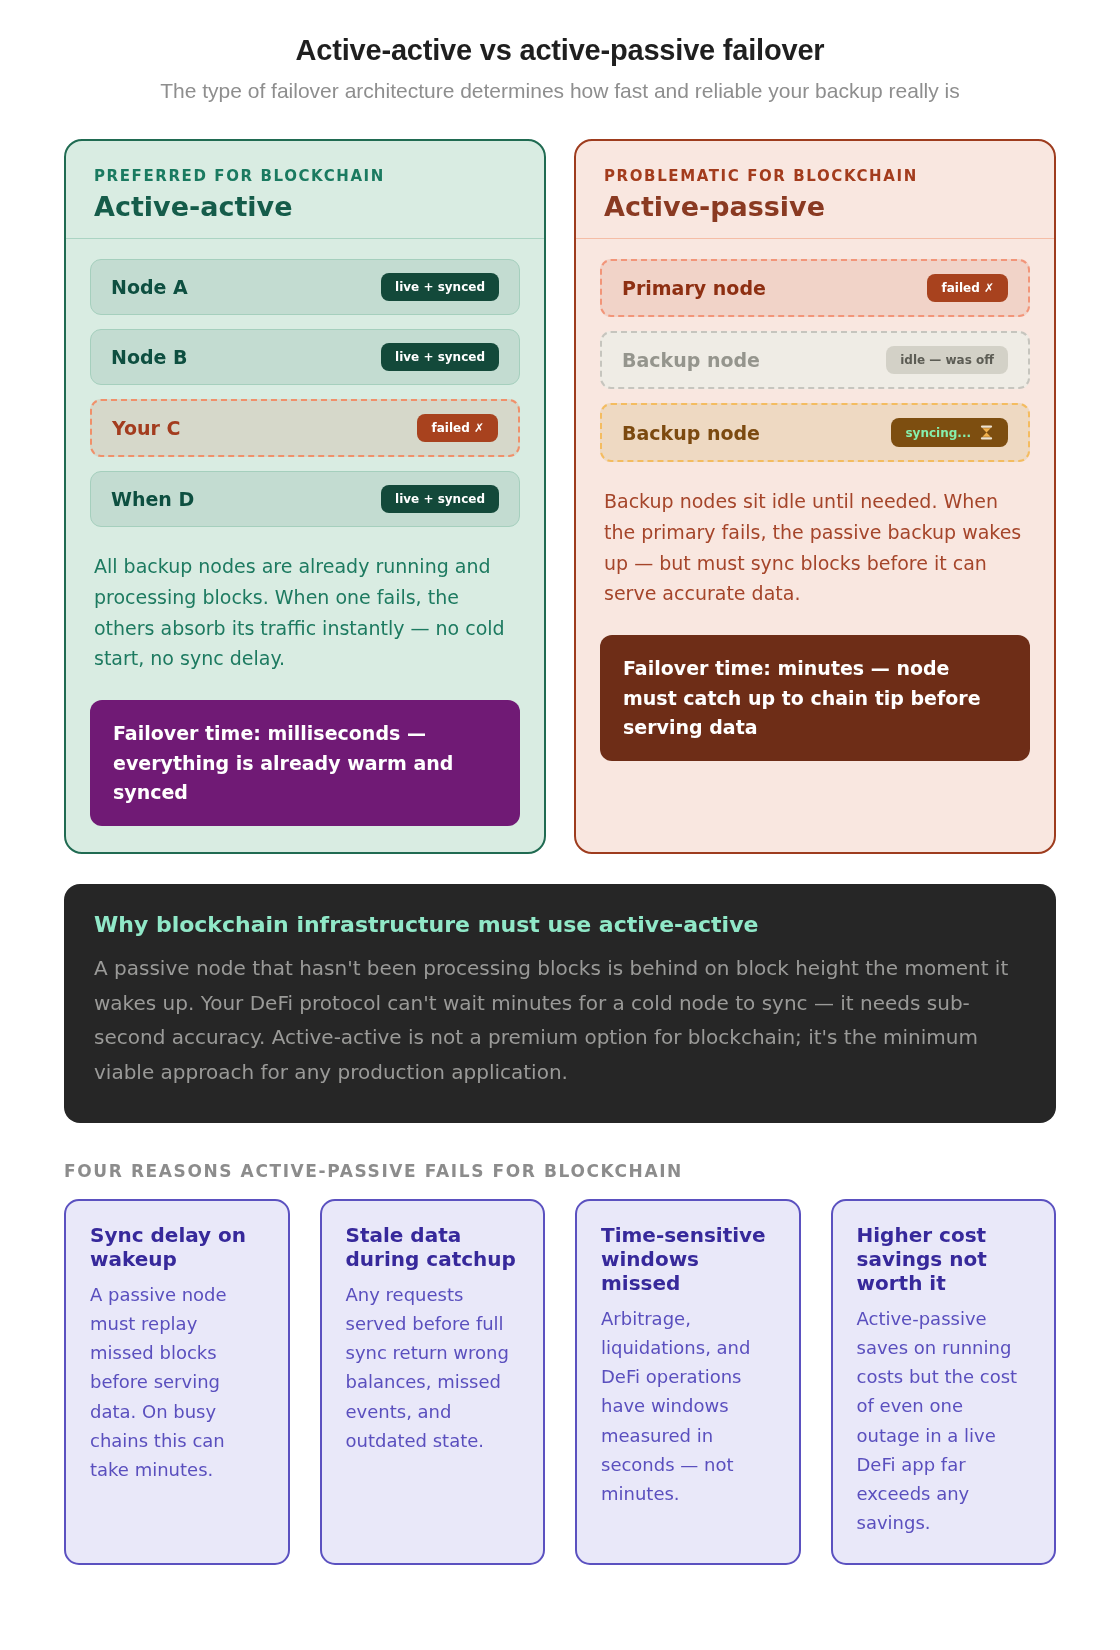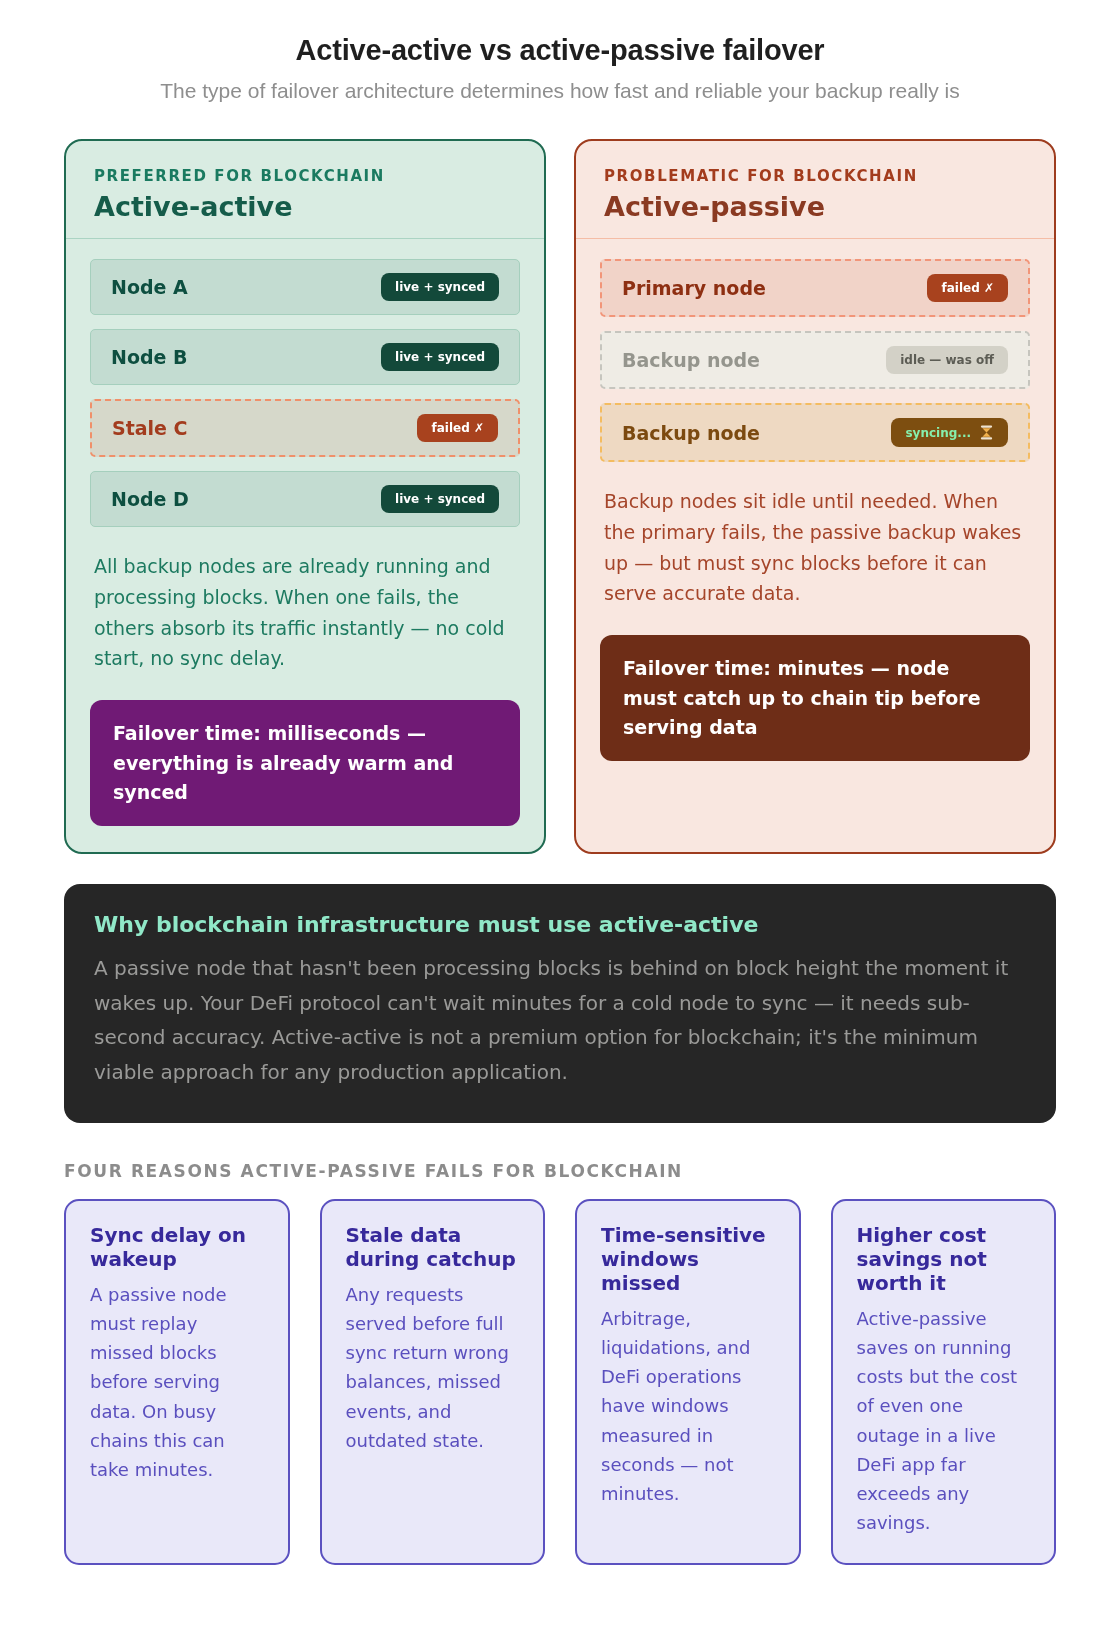--- a/index.html
+++ b/index.html
@@ -63,21 +63,21 @@
   }
   .card-active  .card-title { color: #155c4a; }
   .card-passive .card-title { color: #8a3a22; }
 
   .card-body { padding: 20px 24px 26px; }
 
   .node-row {
     display: flex;
     justify-content: space-between;
     align-items: center;
-    border-radius: 5px;
+    border-radius: 11px;
     padding: 13px 20px;
     margin-bottom: 14px;
     min-height: 56px;
   }
   .node-label { font-size: 19px; font-weight: bold; }
 
   .row-live { background: #c3dcd1; border: 1px solid #a5cfbd; }
   .row-live .node-label { color: #0d4f40; }
 
   .row-failed-a { background: #d6d8ca; border: 2px dashed #f0906a; }
@@ -196,25 +196,25 @@
       <div class="card-body">
         <div class="node-row row-live">
           <span class="node-label">Node A</span>
           <span class="badge badge-live">live + synced</span>
         </div>
         <div class="node-row row-live">
           <span class="node-label">Node B</span>
           <span class="badge badge-live">live + synced</span>
         </div>
         <div class="node-row row-failed-a">
-          <span class="node-label">Stale C</span>
+          <span class="node-label">Your C</span>
           <span class="badge badge-failed">failed ✗</span>
         </div>
         <div class="node-row row-live">
-          <span class="node-label">Node D</span>
+          <span class="node-label">When D</span>
           <span class="badge badge-live">live + synced</span>
         </div>
         <p class="card-desc">All backup nodes are already running and processing blocks. When one fails, the others absorb its traffic instantly — no cold start, no sync delay.</p>
         <div class="callout callout-green">Failover time: milliseconds — everything is already warm and synced</div>
       </div>
     </section>
 
     <section class="card card-passive">
       <div class="card-header">
         <div class="eyebrow">PROBLEMATIC FOR BLOCKCHAIN</div>

